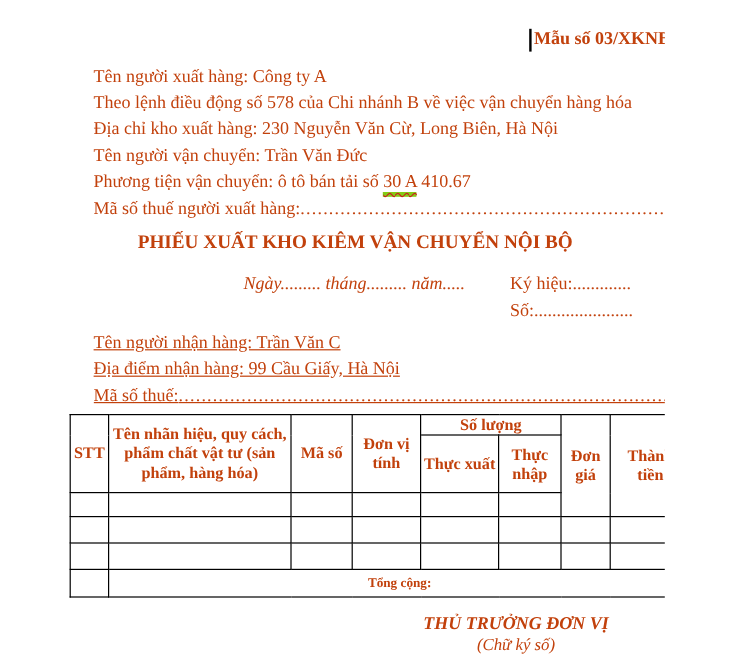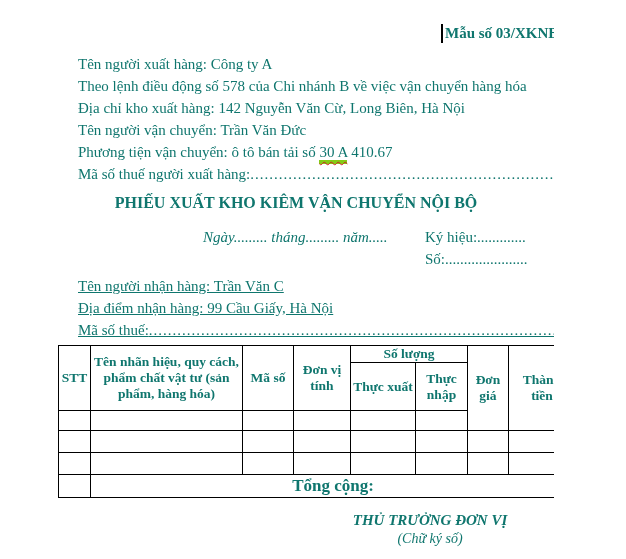--- a/index.html
+++ b/index.html
@@ -1,21 +1,21 @@
 <!DOCTYPE html>
 <html><head>
 <meta charset="utf-8">
 <style>
   html,body{margin:0;padding:0;background:#ffffff;}
   #page{
     position:relative;
     width:554px;height:559px;
     background:#ffffff;
     font-family:"Liberation Serif","DejaVu Serif",serif;
-    color:#0f766e;
+    color:#c2410c;
     overflow:hidden;
   }
   .abs{position:absolute;}
   
   #text-cursor{left:441px;top:24px;width:1.5px;height:19px;background:#000;}
   
   #form-no{left:445px;top:25px;font-weight:bold;font-size:15px;white-space:nowrap;}
   
   #sender-block{left:78px;top:53px;width:500px;font-size:15px;line-height:22px;}
   .doc-line{white-space:nowrap;}
@@ -46,39 +46,39 @@
     vertical-align:middle;
     overflow:hidden;
   }
   th{font-weight:bold;}
   tr.r1{height:17px;}
   tr.r2{height:48px;}
   tr.r3{height:20px;}
   tr.r4{height:22px;}
   tr.r5{height:22px;}
   tr.r6{height:23px;}
-  td.total-cell{font-weight:bold;font-size:17px;text-align:center;}
+  td.total-cell{font-weight:bold;font-size:11px;text-align:center;}
   
   #footer-block{left:300px;top:510px;width:260px;text-align:center;}
   #signer-title{font-weight:bold;font-size:15px;line-height:20px;font-style:italic;}
   #signature-note{font-style:italic;font-size:14px;line-height:17px;text-align:center;}
 </style>
 </head>
 <body>
 
 <div id="page">
 
   <div id="text-cursor" class="abs"></div>
 
   <div id="form-no" class="abs">Mẫu số 03/XKNB</div>
 
   <div id="sender-block" class="abs">
     <div class="doc-line">Tên người xuất hàng: Công ty A</div>
     <div class="doc-line">Theo lệnh điều động số 578 của Chi nhánh B về việc vận chuyển hàng hóa</div>
-    <div class="doc-line">Địa chỉ kho xuất hàng: 142 Nguyễn Văn Cừ, Long Biên, Hà Nội</div>
+    <div class="doc-line">Địa chỉ kho xuất hàng: 230 Nguyễn Văn Cừ, Long Biên, Hà Nội</div>
     <div class="doc-line">Tên người vận chuyển: Trần Văn Đức</div>
     <div class="doc-line">
       <span>Phương tiện vận chuyển: ô tô bán tải số </span><span class="plate">30 A</span><span> 410.67</span>
     </div>
     <div class="dotted-line">
       <span>Mã số thuế người xuất hàng:</span>
         <span class="dotfill">........................................................................................................................................................</span>
     </div>
   </div>
 

